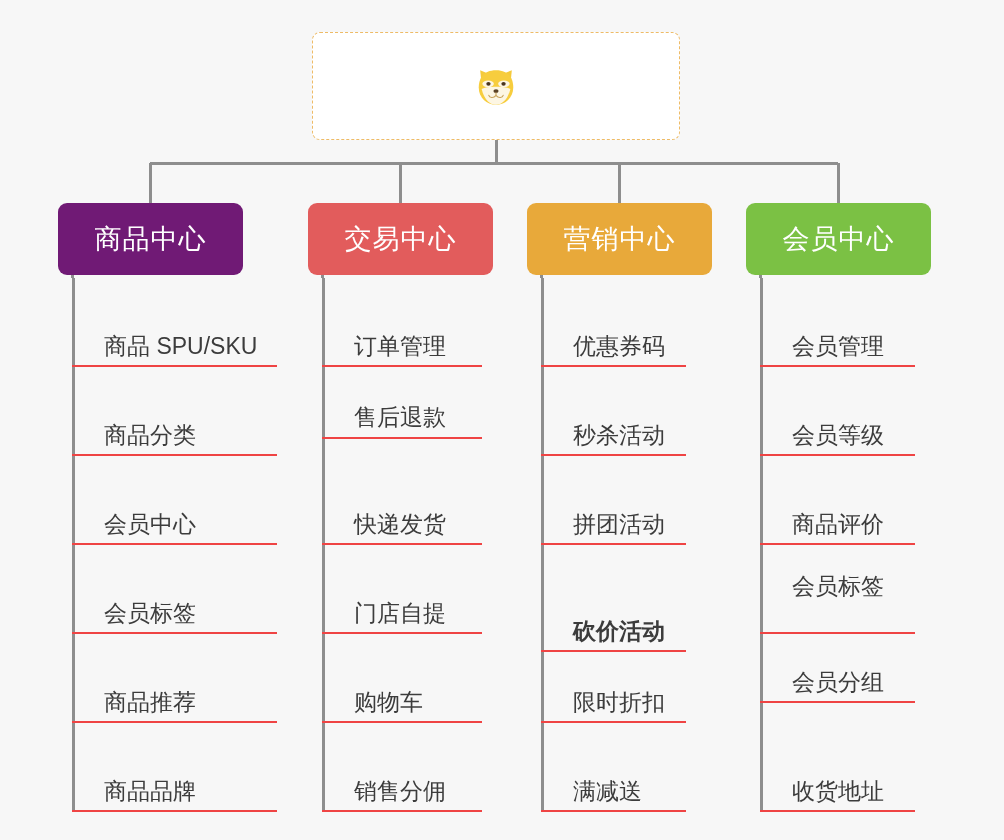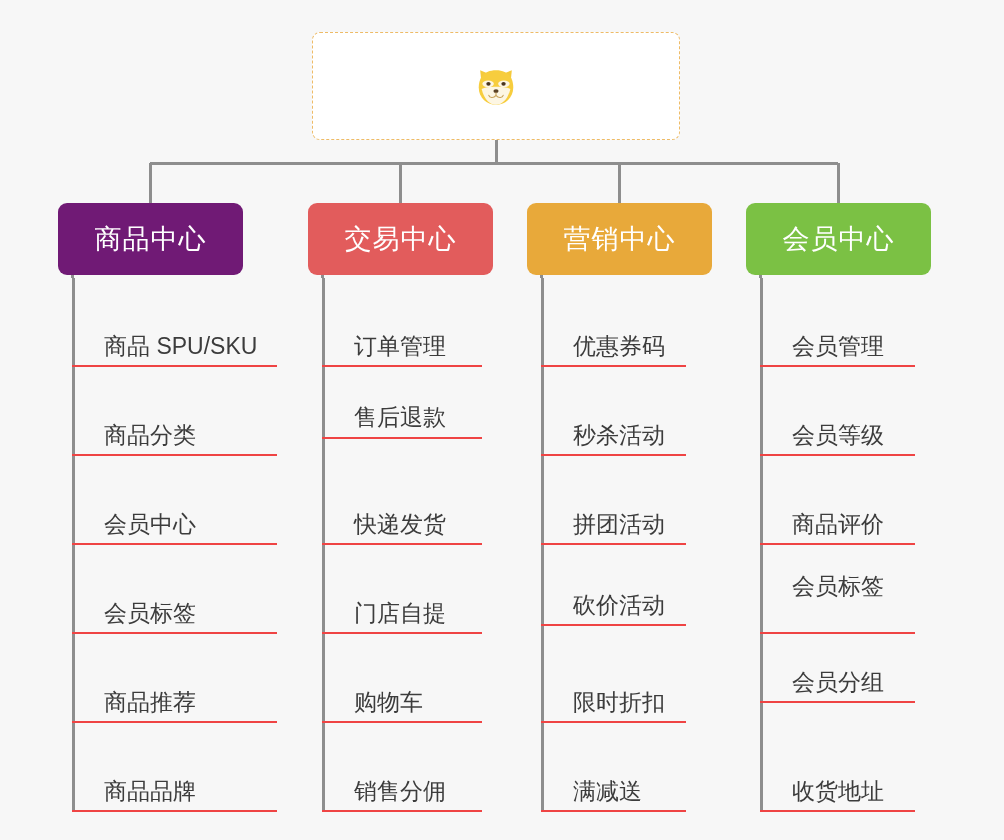--- a/index.html
+++ b/index.html
@@ -216,21 +216,21 @@
     <div class="leaf-rail" style="height: 534px; background: rgb(142, 142, 142);"></div>
     <div class="leaf-item" style="top: 0px; width: 145px;">
         <span class="leaf-label">优惠券码</span>
       </div>
     <div class="leaf-item" style="top: 89px; width: 145px;">
         <span class="leaf-label">秒杀活动</span>
       </div>
     <div class="leaf-item" style="top: 178px; width: 145px;">
         <span class="leaf-label">拼团活动</span>
       </div>
-    <div class="leaf-item" style="top: 259px; width: 145px;">
+    <div class="leaf-item" style="top: 285px; width: 145px; font-weight: bold;">
         <span class="leaf-label">砍价活动</span>
       </div>
     <div class="leaf-item" style="top: 356px; width: 145px;">
         <span class="leaf-label">限时折扣</span>
       </div>
     <div class="leaf-item" style="top: 445px; width: 145px;">
         <span class="leaf-label">满减送</span>
       </div>
   </div>
 

